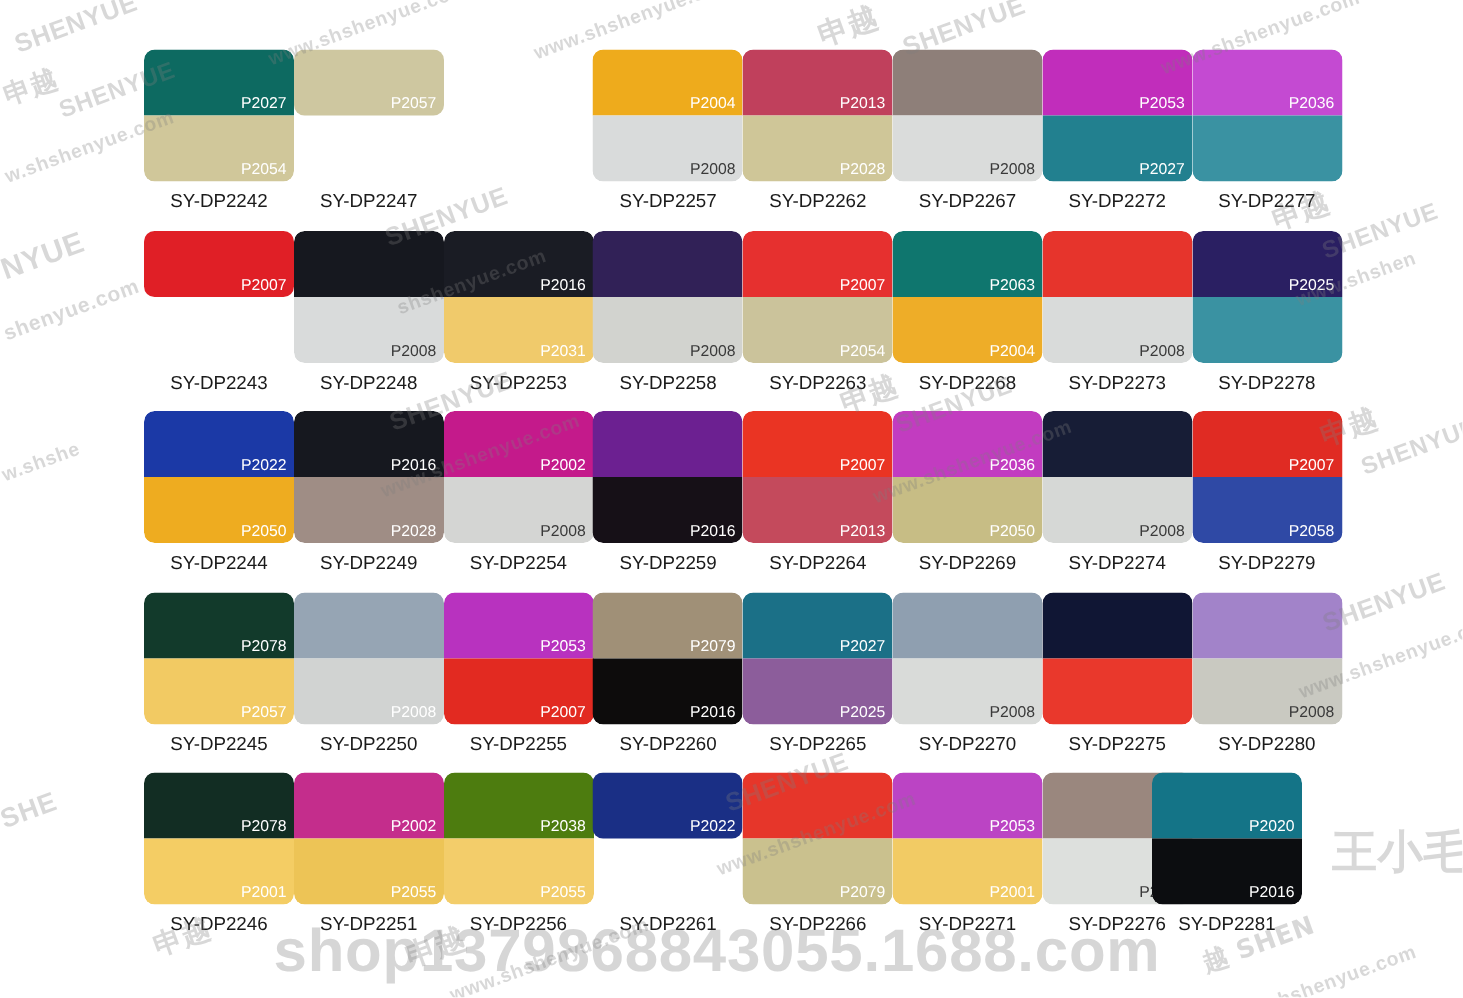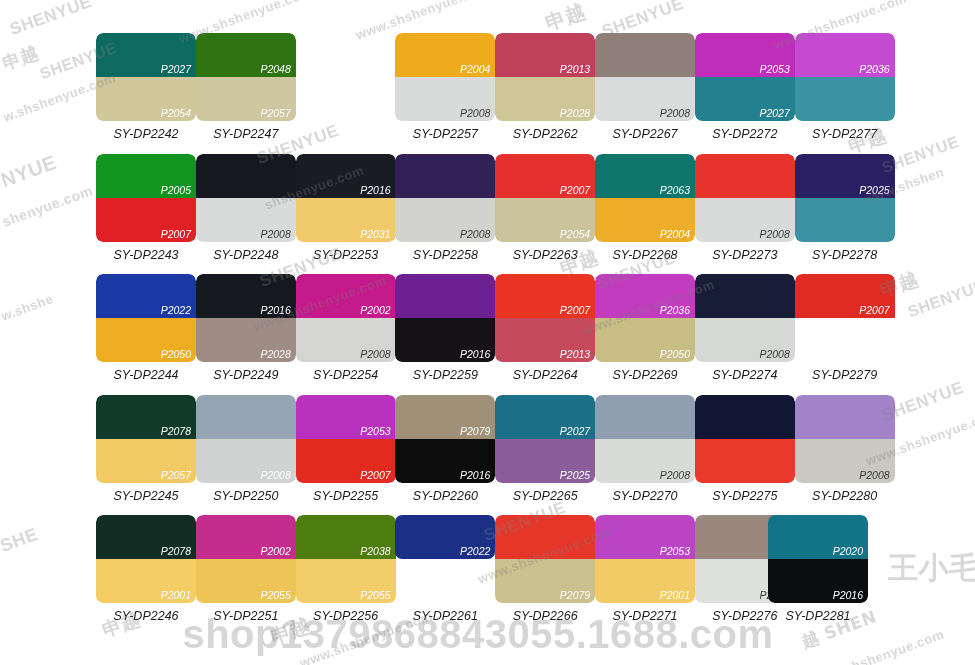--- a/index.html
+++ b/index.html
@@ -35,21 +35,20 @@
   
   #swatch-grid{
     position:absolute;
     left:0;top:0;
     width:975px;height:665px;
     z-index:1;
   }
   .swatch-cell{
     position:absolute;
     width:100px;
-    font-style:italic;
   }
   .chip{
     position:relative;
     width:100px;height:88px;
     border-radius:7px;
     overflow:hidden;
     box-shadow:0 0 0 0 rgba(0,0,0,0);
   }
   .chip-half{
     position:relative;
@@ -90,23 +89,20 @@
           <span class="chip-code code-light">P2027</span>
         </div>
         <div class="chip-half chip-bottom" style="background: rgb(208, 199, 154);">
           <span class="chip-code code-light">P2054</span>
         </div>
       </div>
       <div class="cell-label">SY-DP2242</div>
     </div>
     <div class="swatch-cell" style="left: 195.8px; top: 33px;">
       <div class="chip">
-        <div class="chip-half chip-top" style="background: rgb(46, 116, 19);">
-          <span class="chip-code code-light">P2048</span>
-        </div>
         <div class="chip-half chip-bottom" style="background: rgb(206, 199, 160);">
           <span class="chip-code code-light">P2057</span>
         </div>
       </div>
       <div class="cell-label">SY-DP2247</div>
     </div>
     <div class="swatch-cell" style="left: 395.4px; top: 33px;">
       <div class="chip">
         <div class="chip-half chip-top" style="background: rgb(238, 171, 28);">
           <span class="chip-code code-light">P2004</span>
@@ -152,23 +148,20 @@
       <div class="chip">
         <div class="chip-half chip-top" style="background: rgb(196, 74, 210);">
           <span class="chip-code code-light">P2036</span>
         </div>
         <div class="chip-half chip-bottom" style="background: rgb(58, 146, 162);"></div>
       </div>
       <div class="cell-label">SY-DP2277</div>
     </div>
     <div class="swatch-cell" style="left: 96px; top: 153.5px;">
       <div class="chip">
-        <div class="chip-half chip-top" style="background: rgb(18, 148, 33);">
-          <span class="chip-code code-light">P2005</span>
-        </div>
         <div class="chip-half chip-bottom" style="background: rgb(224, 31, 38);">
           <span class="chip-code code-light">P2007</span>
         </div>
       </div>
       <div class="cell-label">SY-DP2243</div>
     </div>
     <div class="swatch-cell" style="left: 195.8px; top: 153.5px;">
       <div class="chip">
         <div class="chip-half chip-top" style="background: rgb(22, 24, 31);"></div>
         <div class="chip-half chip-bottom" style="background: rgb(217, 219, 219);">
@@ -307,20 +300,23 @@
         <div class="chip-half chip-bottom" style="background: rgb(214, 216, 214);">
           <span class="chip-code code-dark">P2008</span>
         </div>
       </div>
       <div class="cell-label">SY-DP2274</div>
     </div>
     <div class="swatch-cell" style="left: 794.6px; top: 274px;">
       <div class="chip">
         <div class="chip-half chip-top" style="background: rgb(224, 43, 35);">
           <span class="chip-code code-light">P2007</span>
+        </div>
+        <div class="chip-half chip-bottom" style="background: rgb(47, 73, 165);">
+          <span class="chip-code code-light">P2058</span>
         </div>
       </div>
       <div class="cell-label">SY-DP2279</div>
     </div>
     <div class="swatch-cell" style="left: 96px; top: 394.5px;">
       <div class="chip">
         <div class="chip-half chip-top" style="background: rgb(18, 58, 43);">
           <span class="chip-code code-light">P2078</span>
         </div>
         <div class="chip-half chip-bottom" style="background: rgb(242, 202, 99);">

